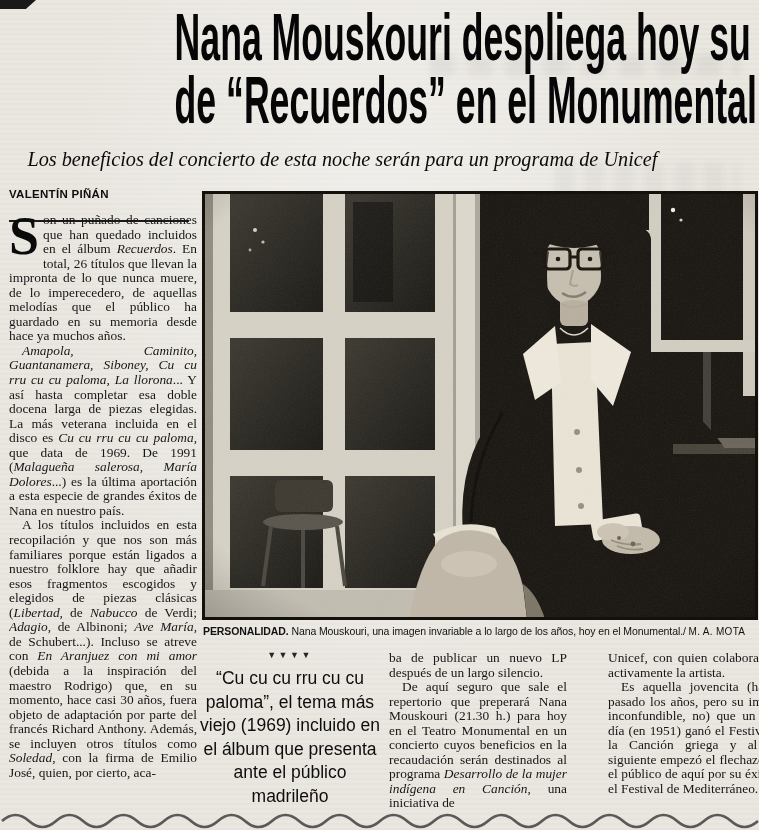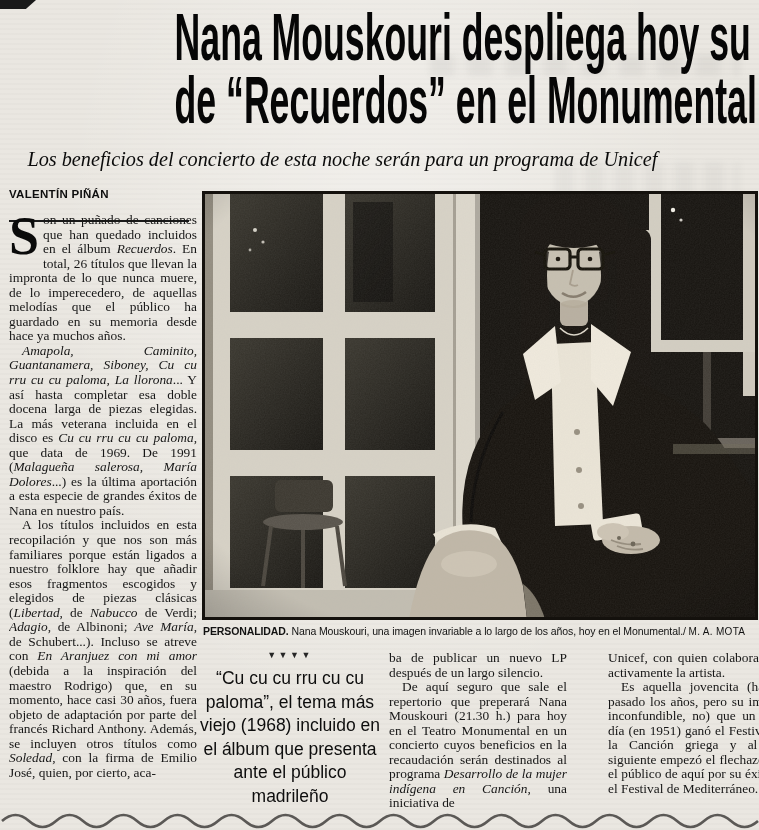--- a/index.html
+++ b/index.html
@@ -200,21 +200,21 @@
       <rect x="1" y="1" width="552" height="425" fill="none" stroke="#14110d" stroke-width="2"></rect>
     </svg>
   </figure>
 
   <div class="caption">
     <span class="cap-label">PERSONALIDAD.</span><span class="cap-text"> Nana Mouskouri, una imagen invariable a lo largo de los años, hoy en el Monumental./ </span><span class="cap-credit">M. A. Mota</span>
   </div>
 
   <aside class="pullquote">
     <div class="pq-marker">▼▼▼▼</div>
-    <div class="pq-text">“Cu cu cu rru cu cu paloma”, el tema más viejo (1968) incluido en el álbum que presenta ante el público madrileño</div>
+    <div class="pq-text">“Cu cu cu rru cu cu paloma”, el tema más viejo (1969) incluido en el álbum que presenta ante el público madrileño</div>
   </aside>
 
   <div class="col col3">
     <p class="para"><span>ba de publicar un nuevo LP después de un largo silencio.</span></p>
     <p class="para"><span>De aquí seguro que sale el repertorio que preperará Nana Mouskouri (21.30 h.) para hoy en el Teatro Monumental en un concierto cuyos beneficios en la recaudación serán destinados al programa </span><span class="it">Desarrollo de la mujer indígena en Canción</span><span>, una iniciativa de</span></p>
   </div>
 
   <div class="col col4">
     <p class="para"><span>Unicef, con quien colabora muy activamente la artista.</span></p>
     <p class="para"><span>Es aquella jovencita (habrán pasado los años, pero su imagen inconfundible, no) que un buen día (en 1951) ganó el Festival de la Canción griega y al año siguiente empezó el flechazo con el público de aquí por su éxito en el Festival de Mediterráneo.</span></p>

